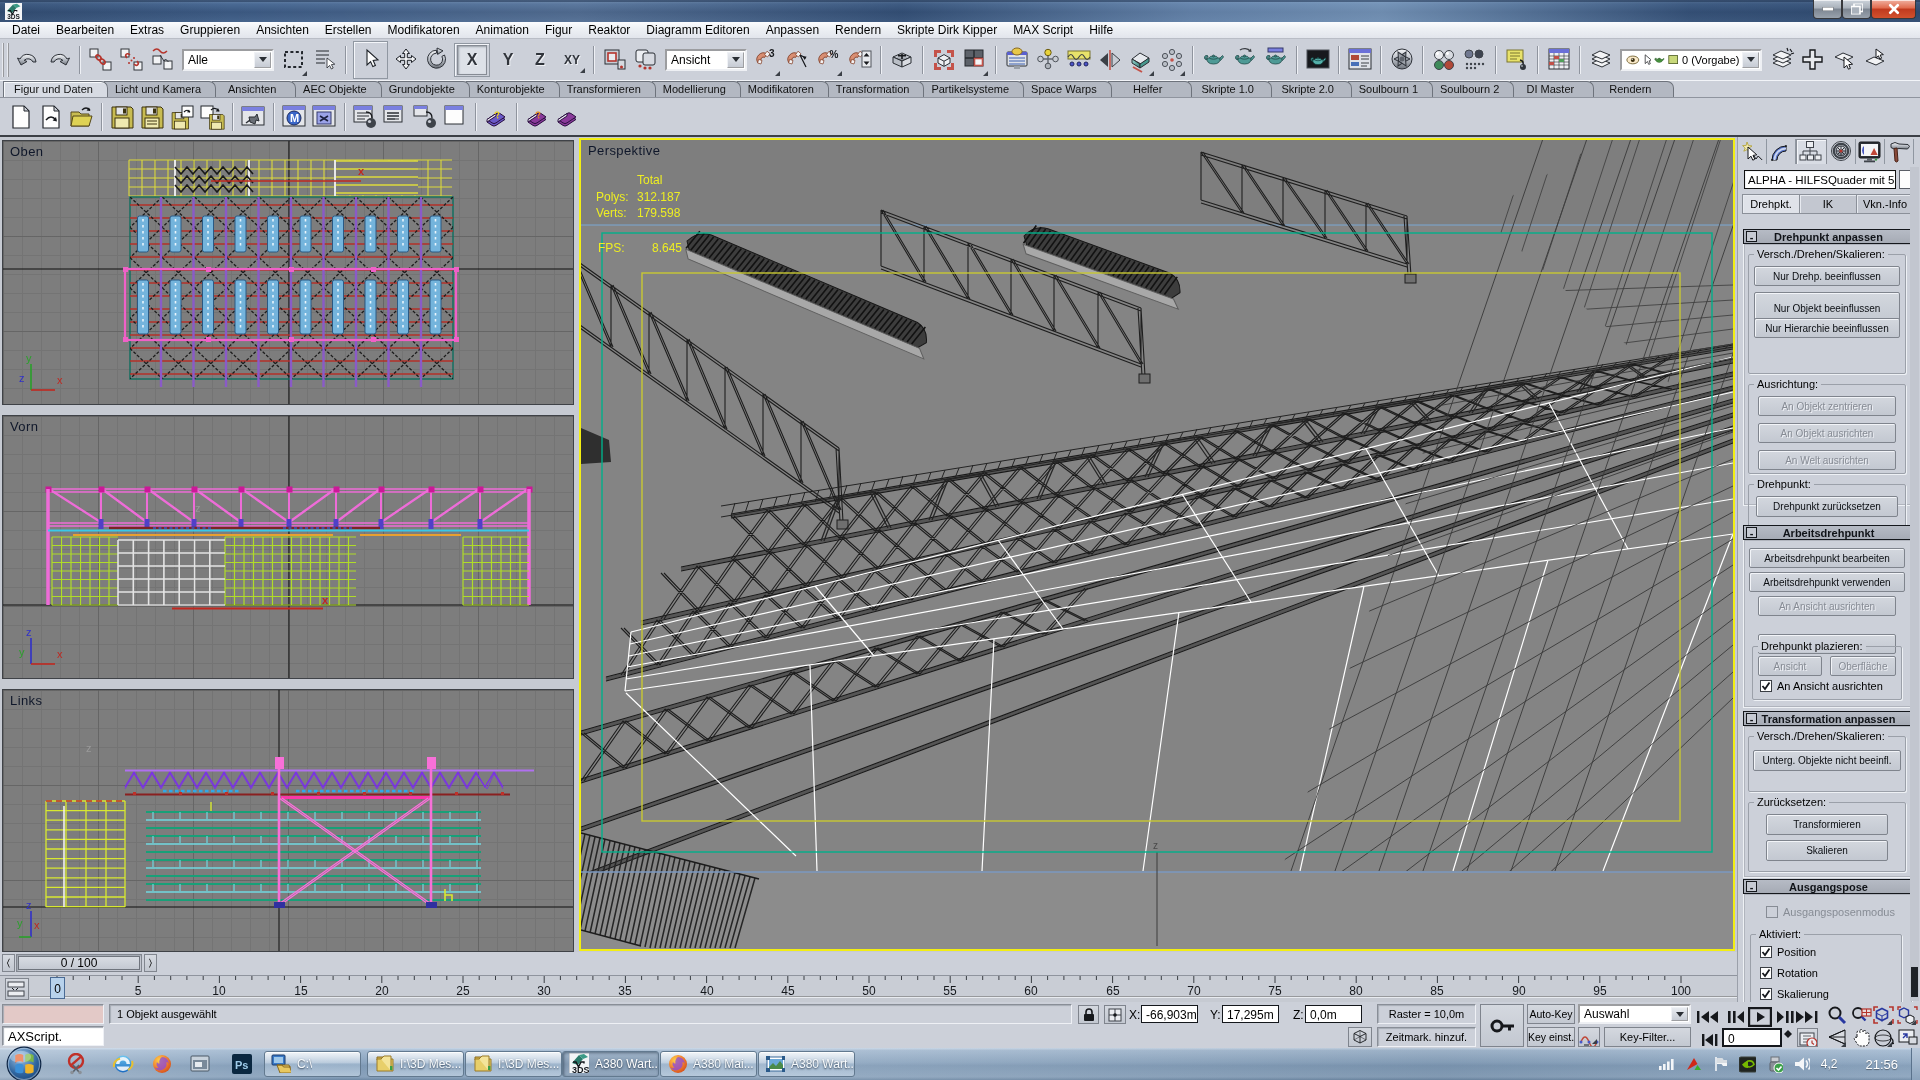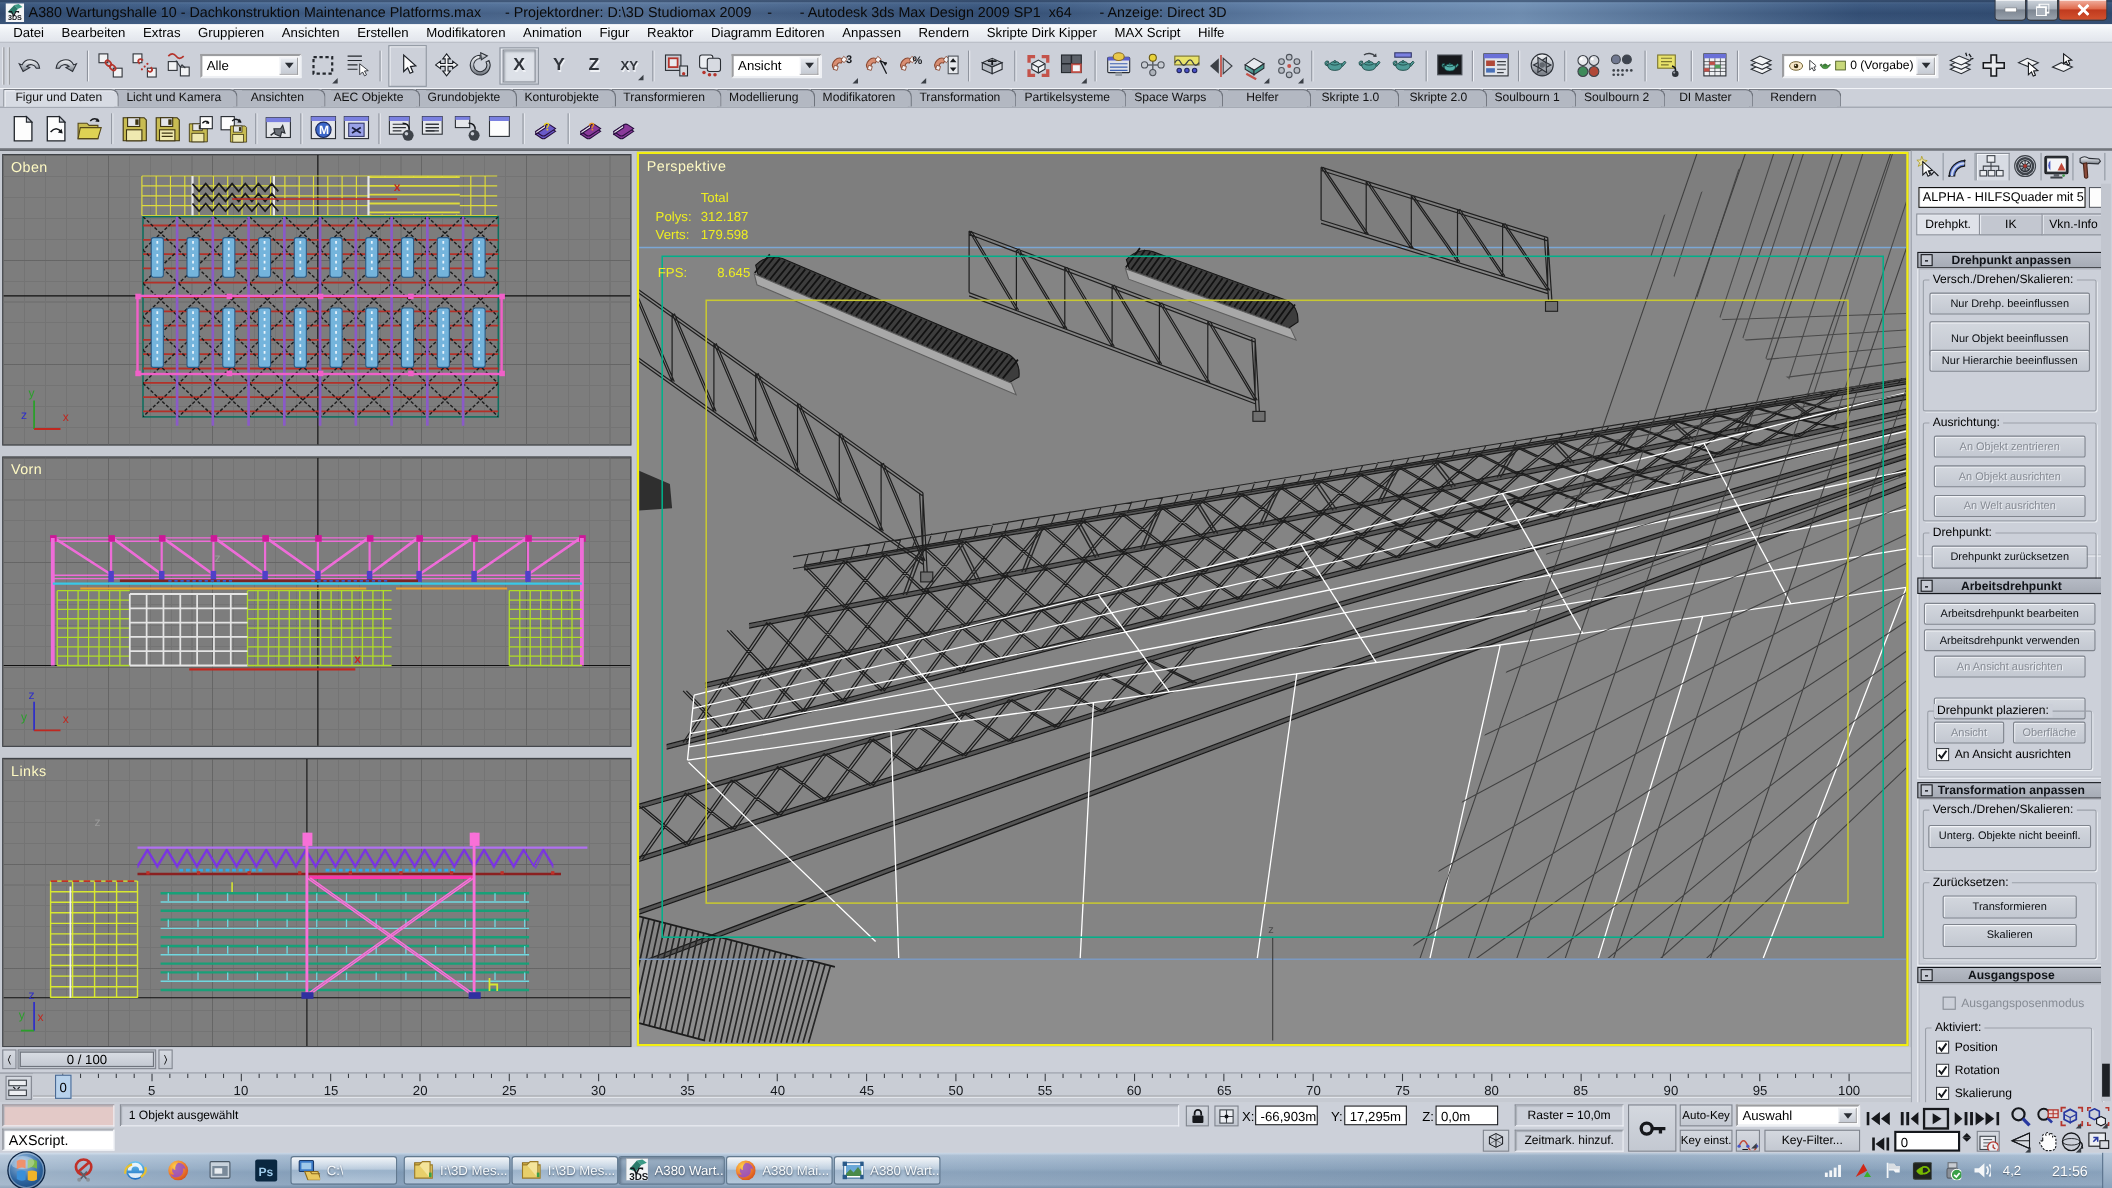--- a/index.html
+++ b/index.html
@@ -67,21 +67,21 @@
 
 
 #workarea { position:absolute; left:0; top:136px; width:1920px; height:866px; background:#c6cad2; border-top:1px solid #3c4046; }
 .viewport { position:absolute; background:#7d7d7d; overflow:hidden; }
 .viewport .grid { position:absolute; inset:0;
   background-image:
     repeating-linear-gradient(90deg, rgba(90,90,90,.55) 0 1px, transparent 1px 95px),
     repeating-linear-gradient(180deg, rgba(90,90,90,.55) 0 1px, transparent 1px 95px),
     repeating-linear-gradient(90deg, #747474 0 1px, transparent 1px 19px),
     repeating-linear-gradient(180deg, #747474 0 1px, transparent 1px 19px); }
-.vp-label { position:absolute; left:7px; top:3px; font-size:13px; color:#fef9c3; letter-spacing:.4px; }
+.vp-label { position:absolute; left:7px; top:3px; font-size:13px; color:#0f172a; letter-spacing:.4px; }
 .viewport svg.content { position:absolute; left:0; top:0; }
 #vp-persp { border:2px solid #f2ee12; background:#818181; }
 #persp-stats { position:absolute; left:0; top:0; color:#eeee22; font-size:12px; }
 #persp-stats div { position:absolute; white-space:pre; }
 
 
 #cmdpanel { position:absolute; left:1737px; top:0; width:183px; height:866px;
   background:#ccd0d9; border-left:1px solid #9ba0aa; font-size:11px; }
 #cp-tabs { position:absolute; left:0; top:2px; width:176px; height:26px; display:flex; }
 .cp-tab { flex:1; border-right:1px solid #9097a1; display:flex; align-items:center; justify-content:center; height:25px; }
@@ -179,21 +179,20 @@
 <div id="titlebar">
     <div class="tbgrad"></div>
     <div class="topline"></div>
     <span id="app-icon"><svg width="17" height="17" viewBox="0 0 17 17" xmlns="http://www.w3.org/2000/svg">
         <rect x="0" y="0" width="17" height="17" fill="#f4f5f7"></rect>
         <path d="M2 8 L8 1.5 l3.4 3.4 -4.2 5Z" fill="#2a7a6a"></path>
         <path d="M8 1.5 l3.4 3.4 4-1.6 -3.4-2.6Z" fill="#3a9a86"></path>
         <text x="2.2" y="15.5" font-size="6.5" font-weight="bold" fill="#14171c">3DS</text>
         <path d="M3 7.5 h2.4 l2 4 2-4 h2.4 v1" stroke="#14171c" stroke-width="1.1" fill="none"></path>
       </svg></span>
-    <span id="title-text">A380 Wartungshalle 10 - Dachkonstruktion Maintenance Platforms.max      - Projektordner: D:\3D Studiomax 2009    -       - Autodesk 3ds Max Design 2009 SP1  x64       - Anzeige: Direct 3D</span>
     <div id="win-buttons">
       <div class="winbtn">
         <svg width="11" height="4" viewBox="0 0 11 4" xmlns="http://www.w3.org/2000/svg">
           <rect x="0" y="0" width="11" height="4" fill="#fff" stroke="#454a52" stroke-width=".8"></rect>
         </svg>
       </div>
       <div class="winbtn">
         <svg width="12" height="11" viewBox="0 0 12 11" xmlns="http://www.w3.org/2000/svg">
           <rect x="3" y="0" width="9" height="8" fill="none" stroke="#fff" stroke-width="1.6"></rect>
           <rect x="0" y="3" width="9" height="8" fill="#aab2bc" stroke="#fff" stroke-width="1.6"></rect>

